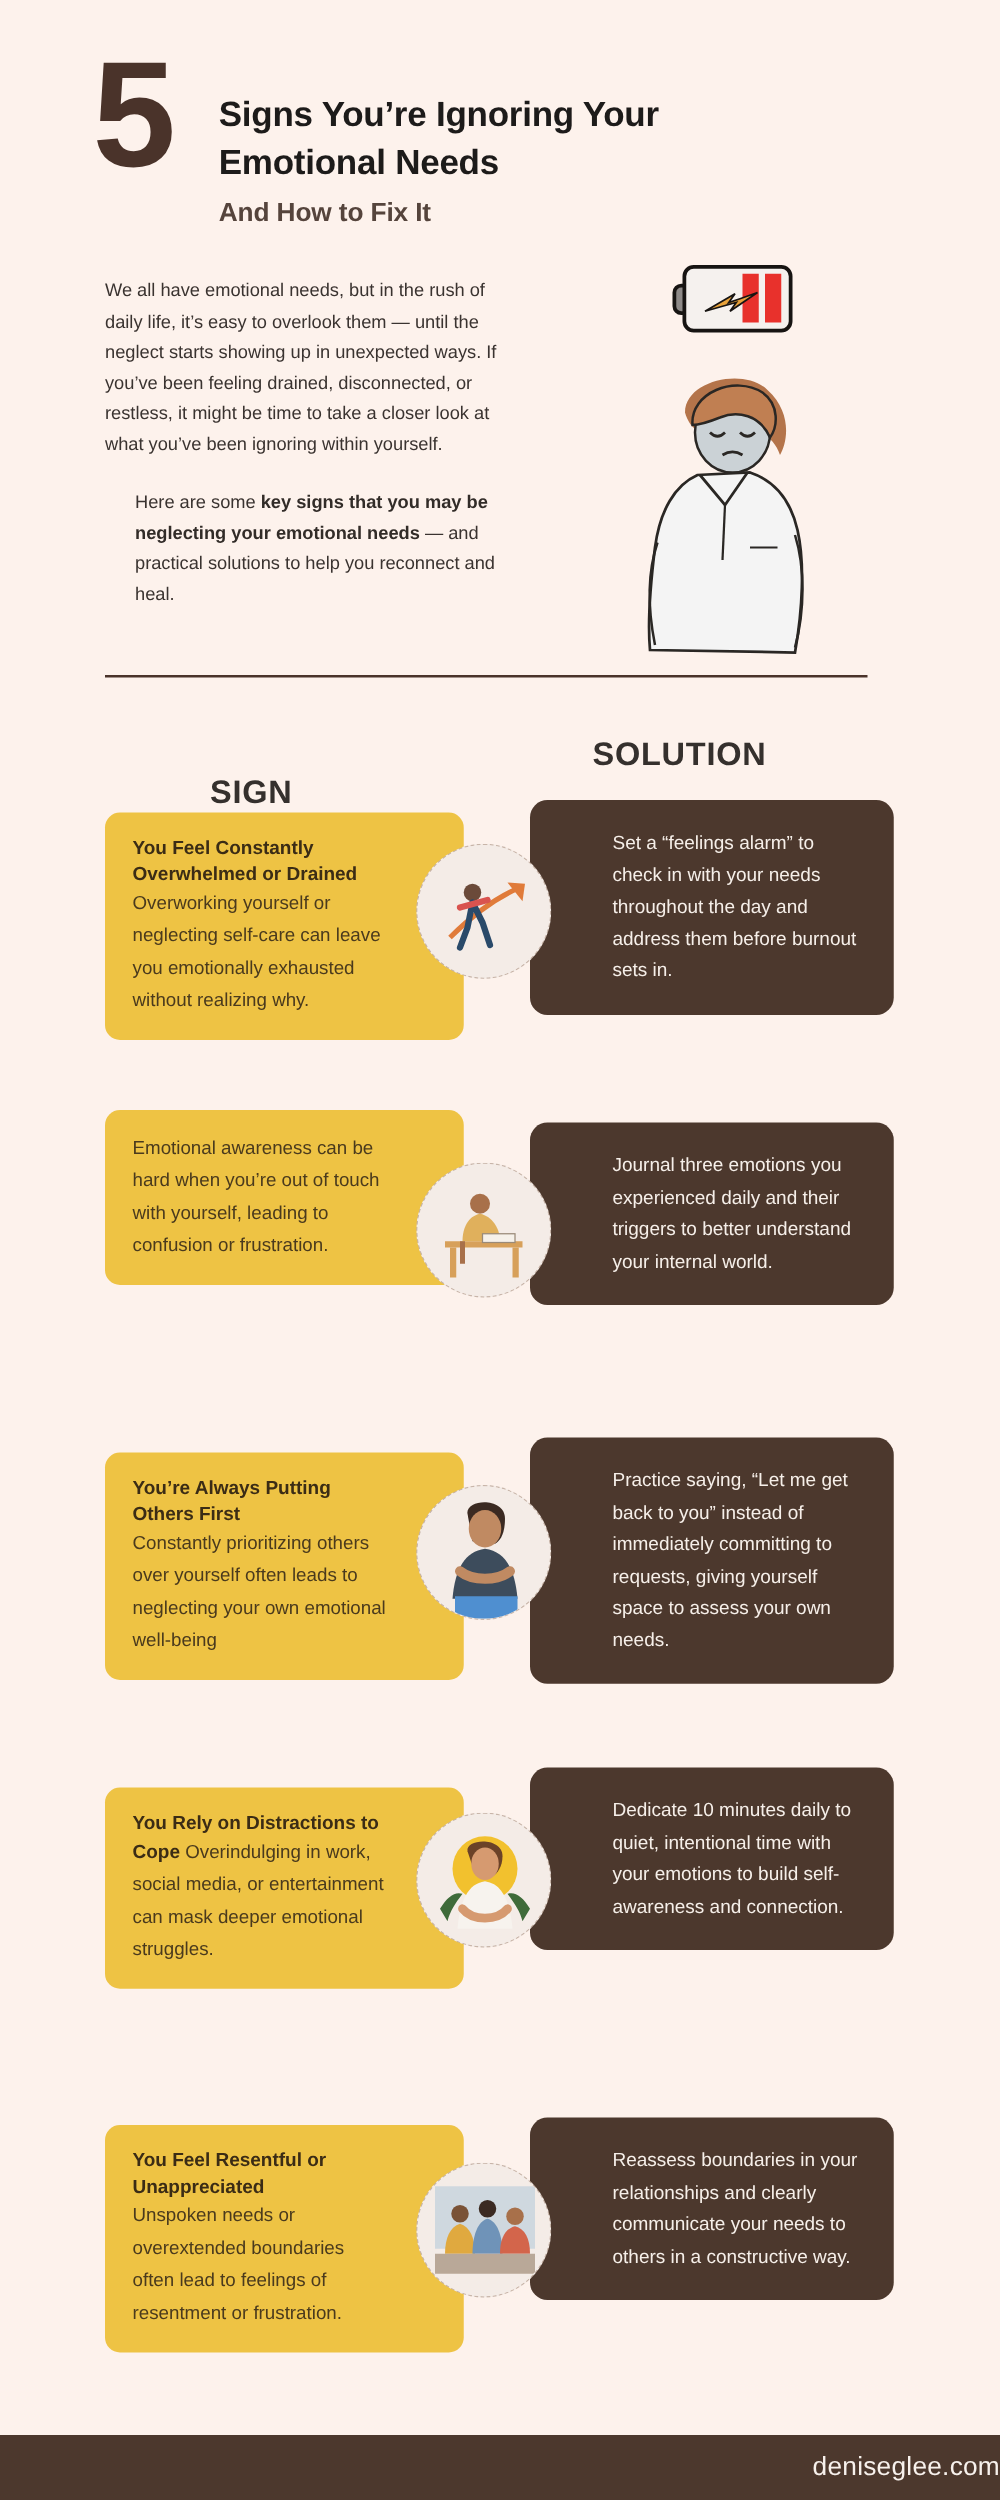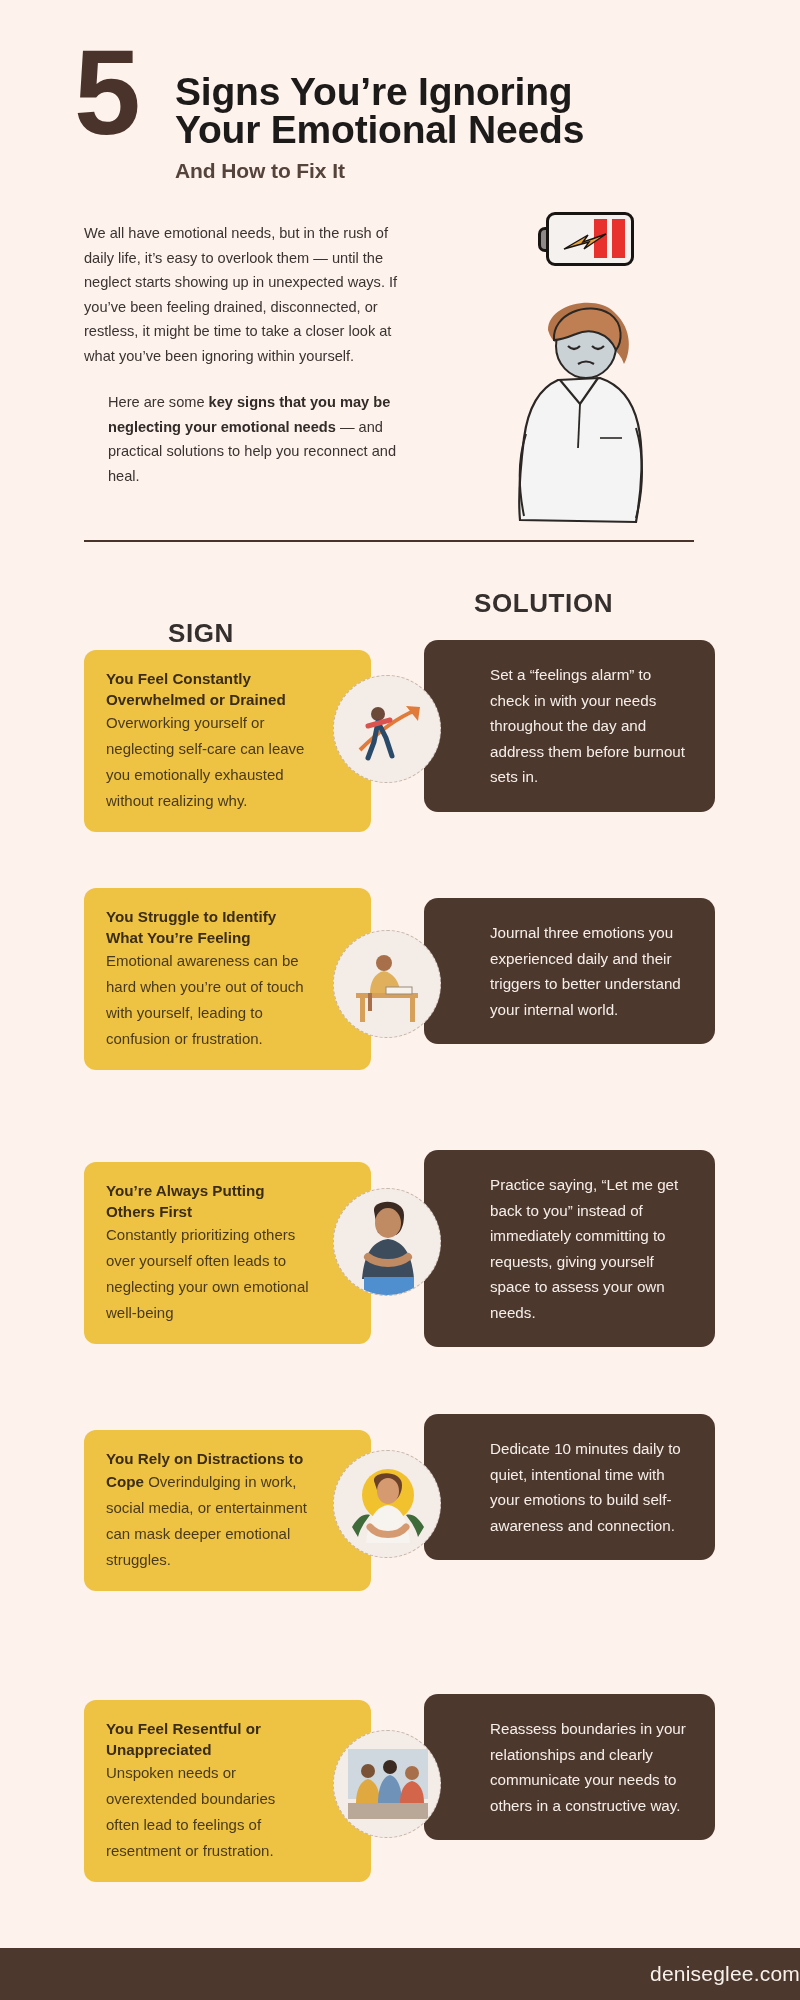--- a/index.html
+++ b/index.html
@@ -33,21 +33,21 @@
     color: #4a332a;
     letter-spacing: -3px;
     font-family: "Liberation Sans", sans-serif;
   }
   .title-block {
     position: absolute;
     left: 175px; top: 73px;
     width: 470px;
   }
   .title-main {
-    font-size: 39px;
+    font-size: 28px;
     line-height: 38px;
     font-weight: 700;
     color: #1d1b1a;
     letter-spacing: -0.2px;
   }
   .title-sub {
     margin-top: 9px;
     font-size: 21px;
     line-height: 26px;
     font-weight: 700;
@@ -270,21 +270,20 @@
         <path d="M34 50 L56 44" stroke="#d9534f" stroke-width="5" stroke-linecap="round"></path>
       </svg>
     </div>
     <div class="card-solution" style="top:-10px">
       <div class="t">Set a “feelings alarm” to check in with your needs throughout the day and address them before burnout sets in.</div>
     </div>
   </div>
 
   <div class="row" style="top:888px;height:190px">
     <div class="card-sign" style="top:0">
-      <div class="h">You Struggle to Identify What You’re Feeling</div>
       <div class="d">Emotional awareness can be hard when you’re out of touch with yourself, leading to confusion or frustration.</div>
     </div>
     <div class="bubble" style="top:42px">
       <svg viewBox="0 0 108 108" width="108" height="108">
         <rect x="22" y="62" width="62" height="5" fill="#d7a05a"></rect>
         <rect x="26" y="67" width="5" height="24" fill="#d7a05a"></rect>
         <rect x="76" y="67" width="5" height="24" fill="#d7a05a"></rect>
         <circle cx="50" cy="32" r="8" fill="#a8704a"></circle>
         <path d="M50 40 C40 42 36 52 36 62 L66 62 C66 52 60 42 50 40 Z" fill="#e0b05c"></path>
         <rect x="52" y="56" width="26" height="7" fill="#f6f1ea" stroke="#9a8a78" stroke-width="1"></rect>

